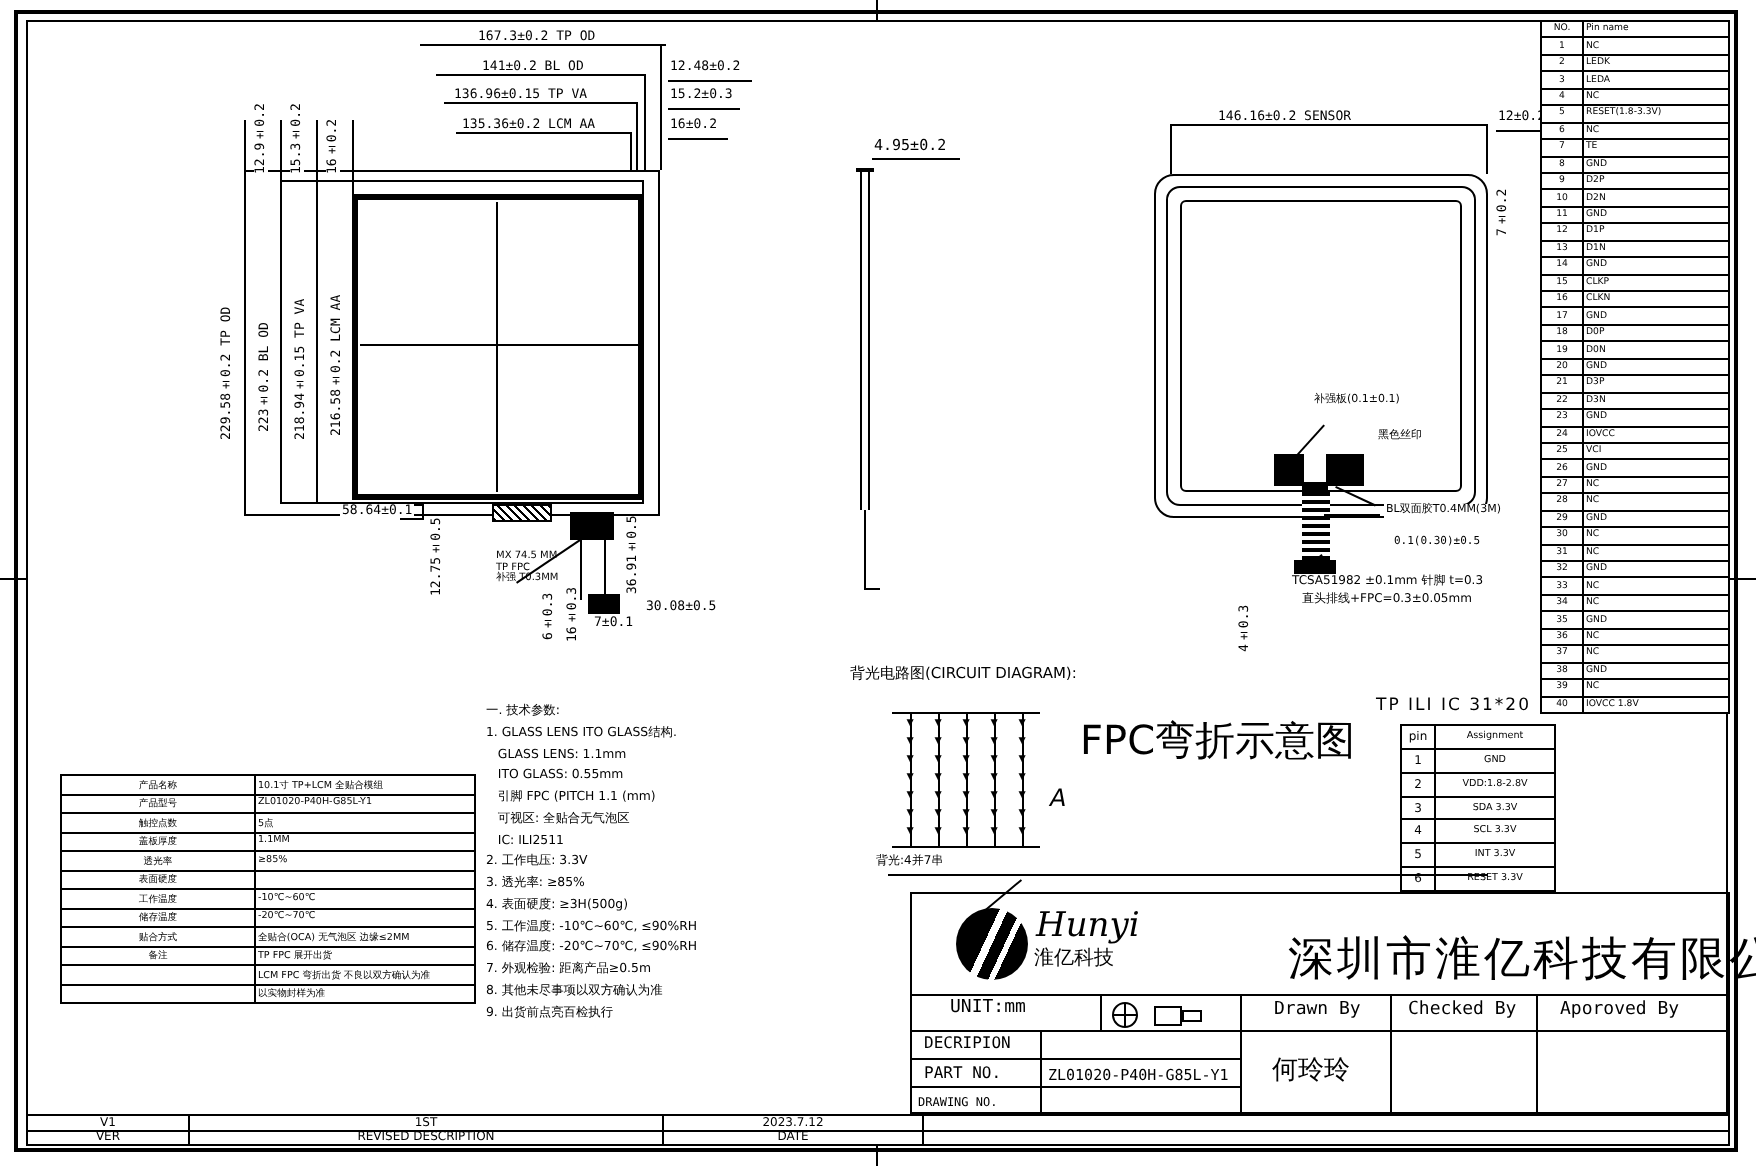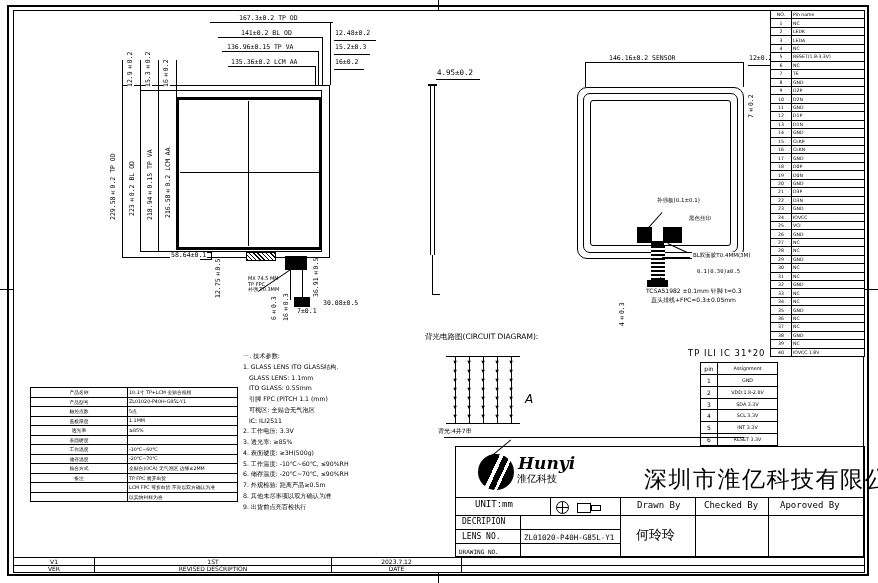--- a/index.html
+++ b/index.html
@@ -462,51 +462,52 @@
         <span>▼</span>
         <span>▼</span>
         <span>▼</span>
         <span>▼</span>
         <span>▼</span>
         <span>▼</span>
       </div>
     </div>
   <span class="dim cjk" style="left:437px;top:427px;font-size:6px">背光:4并7串</span>
 
+  <span class="big" style="left:540px;top:357px;font-size:20px">FPC弯折示意图</span>
   <span class="big" style="left:525px;top:392px;font-size:12px;font-style:italic">A</span>
   <i class="hl" style="left:444px;top:437px;width:300px"></i>
   <i class="dl" style="left:492px;top:455px;width:24px;transform:rotate(-40deg)"></i>
 
   <div class="box" style="left:455px;top:446px;width:410px;height:111px;border-width:1.5px"></div>
   <i class="hl" style="left:455px;top:497px;width:410px"></i>
   <i class="hl" style="left:455px;top:515px;width:410px"></i>
   <i class="hl" style="left:455px;top:529px;width:165px"></i>
   <i class="hl" style="left:455px;top:543px;width:165px"></i>
   <i class="vl" style="left:620px;top:497px;height:60px"></i>
   <i class="vl" style="left:520px;top:515px;height:42px"></i>
   <i class="vl" style="left:550px;top:497px;height:18px"></i>
   <i class="vl" style="left:695px;top:497px;height:60px"></i>
   <i class="vl" style="left:768px;top:497px;height:60px"></i>
 
   <div class="logo-circle" style="left:478px;top:454px"></div>
-  <span class="big" style="left:518px;top:453px;font-size:17px;font-weight:bold;font-style:italic;font-family:'DejaVu Serif',serif">Hunyi</span>
+  <span class="big" style="left:518px;top:453px;font-size:17px;font-weight:normal;font-style:italic;font-family:'DejaVu Serif',serif">Hunyi</span>
   <span class="big" style="left:517px;top:472px;font-size:10px">淮亿科技</span>
   <span class="big" style="left:644px;top:464px;font-size:23px;letter-spacing:1.5px">深圳市淮亿科技有限公司</span>
 
   <span class="dim" style="left:474px;top:501px;font-size:9px">UNIT:mm</span>
   <div class="proj-circle" style="left:556px;top:501px"></div>
   <div class="box" style="left:577px;top:503px;width:14px;height:10px"></div>
   <div class="box" style="left:591px;top:505px;width:10px;height:6px"></div>
   <span class="dim" style="left:636px;top:502px;font-size:9px">Drawn By</span>
   <span class="dim" style="left:703px;top:502px;font-size:9px">Checked By</span>
   <span class="dim" style="left:779px;top:502px;font-size:9px">Aporoved By</span>
 
   <span class="dim" style="left:461px;top:518px;font-size:8px">DECRIPION</span>
   <span class="dim" style="left:545px;top:520px;font-size:6px"></span>
-  <span class="dim" style="left:461px;top:533px;font-size:8px">LENS NO.</span>
+  <span class="dim" style="left:461px;top:533px;font-size:8px">PART NO.</span>
   <span class="dim" style="left:523px;top:534px;font-size:7.5px">ZL01020-P40H-G85L-Y1</span>
   <span class="dim" style="left:458px;top:548px;font-size:6px">DRAWING NO.</span>
   <span class="dim" style="left:540px;top:548px;font-size:6px"></span>
   <span class="big" style="left:636px;top:526px;font-size:13px">何玲玲</span>
 
   <div id="rev" class="tbl" style="left:13px;top:557px;width:852px;height:16px;border-width:1px">
       <div class="trow">
         <div class="tcell c0">V1</div>
         <div class="tcell c1">1ST</div>
         <div class="tcell c2">2023.7.12</div>

